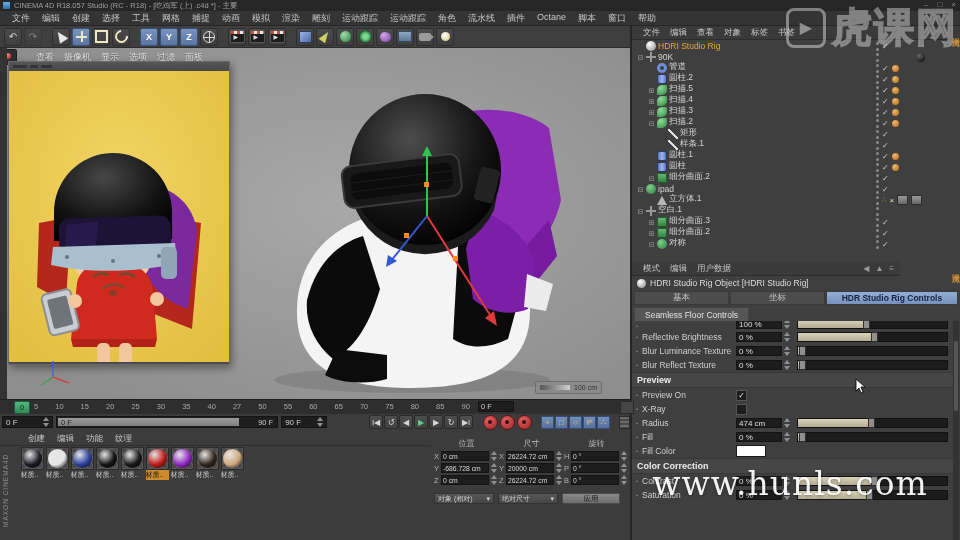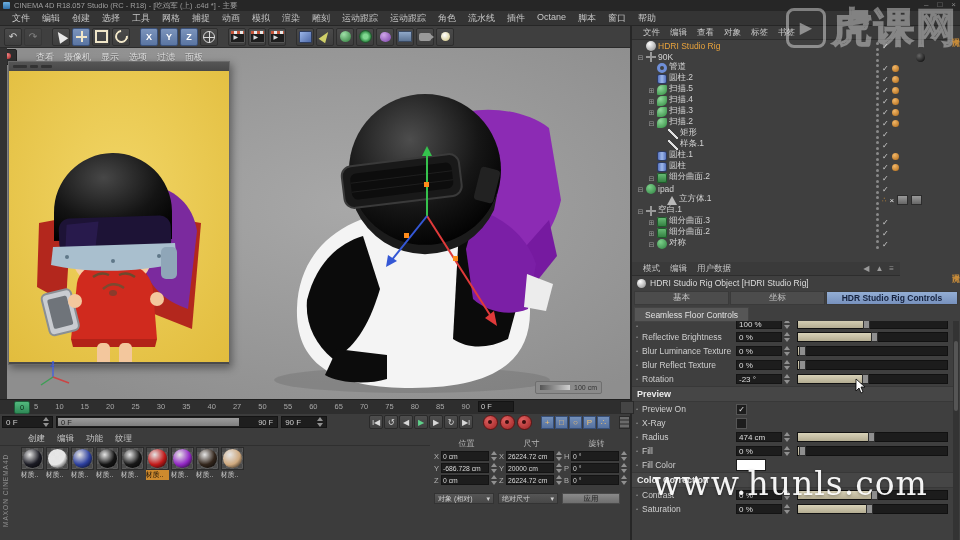--- a/index.html
+++ b/index.html
@@ -569,21 +569,21 @@
           <span class="oi oi-green"></span>
           <span class="om-label">ipad</span>
           <span class="row-right">
             <span class="vd">
               <i></i>
               <i></i>
             </span>
             <span class="tg-check">✓</span>
           </span>
         </div>
-        <div class="om-row" style="padding-left: 25px;">
+        <div class="om-row" style="padding-left: 15px;">
           <span class="exp"></span>
           <span class="oi oi-poly"></span>
           <span class="om-label">立方体.1</span>
           <span class="row-right">
             <span class="vd">
               <i></i>
               <i></i>
             </span>
             <span class="tg-dots">∴</span>
             <span class="tg-x">×</span>
@@ -694,30 +694,20 @@
           </span>
         </div>
         <div class="arow">
           <span class="adot">•</span>
           <span class="albl">Blur Reflect Texture</span>
           <span class="aval">0 %</span>
           <span class="spin"></span>
           <span class="aslider">
             <span class="afill" style="width: 2%;"></span>
             <span class="ahandle" style="left: calc(2% - 2px);"></span>
-          </span>
-        </div>
-        <div class="arow">
-          <span class="adot">•</span>
-          <span class="albl">Rotation</span>
-          <span class="aval">-23 °</span>
-          <span class="spin"></span>
-          <span class="aslider">
-            <span class="afill" style="width: 44%;"></span>
-            <span class="ahandle" style="left: calc(44% - 2px);"></span>
           </span>
         </div>
         <div class="ahead">Preview</div>
         <div class="arow">
           <span class="adot">•</span>
           <span class="albl">Preview On</span>
           <span class="acheck">✓</span>
         </div>
         <div class="arow">
           <span class="adot">•</span>

